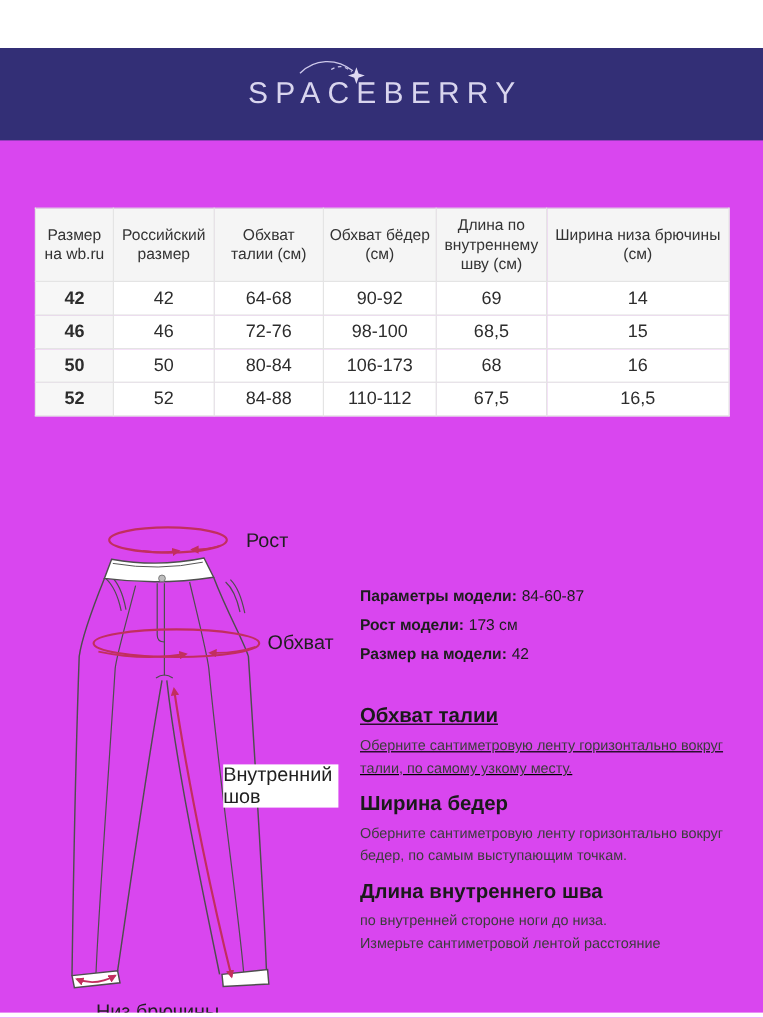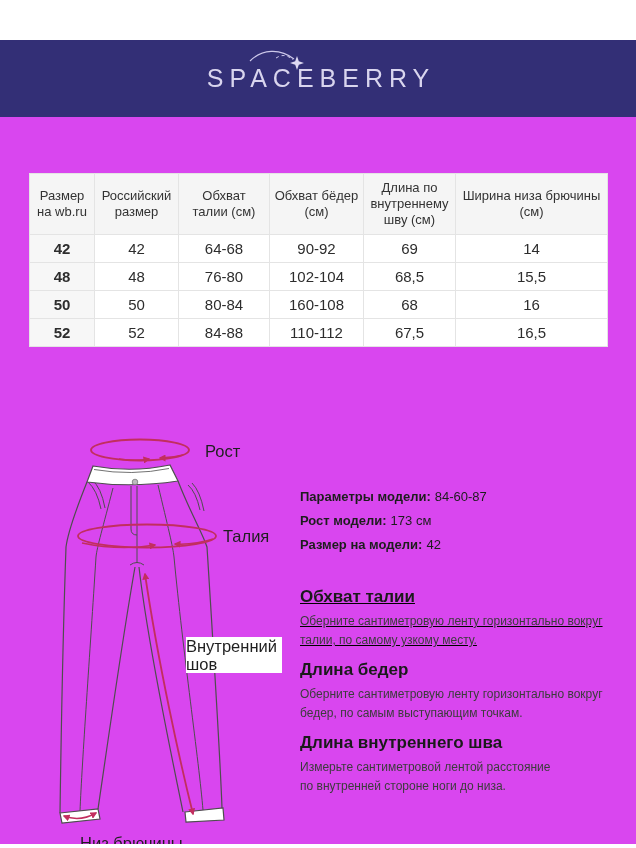--- a/index.html
+++ b/index.html
@@ -95,32 +95,32 @@
     <tbody>
       <tr>
         <td class="rowhead">42</td>
         <td>42</td>
         <td>64-68</td>
         <td>90-92</td>
         <td>69</td>
         <td>14</td>
       </tr>
       <tr>
-        <td class="rowhead">48</td>
-        <td>48</td>
-        <td>76-80</td>
-        <td>102-104</td>
+        <td class="rowhead">46</td>
+        <td>46</td>
+        <td>72-76</td>
+        <td>98-100</td>
         <td>68,5</td>
-        <td>15,5</td>
+        <td>15</td>
       </tr>
       <tr>
         <td class="rowhead">50</td>
         <td>50</td>
         <td>80-84</td>
-        <td>160-108</td>
+        <td>106-173</td>
         <td>68</td>
         <td>16</td>
       </tr>
       <tr>
         <td class="rowhead">52</td>
         <td>52</td>
         <td>84-88</td>
         <td>110-112</td>
         <td>67,5</td>
         <td>16,5</td>
@@ -173,21 +173,21 @@
       <path d="M 67,111 Q 105,119 140,113" stroke-width="1.5" marker-end="url(#pk)"></path>
       <path d="M 198,107 Q 180,113 160,112" stroke-width="1.5" marker-end="url(#pk)"></path>
 
       <path d="M 130,142 C 143,230 165,330 178,382" stroke-width="1.8" marker-start="url(#pk)" marker-end="url(#pk)"></path>
 
       <path d="M 49,384 Q 65,390 81,381" stroke-width="1.5" marker-start="url(#pk)" marker-end="url(#pk)"></path>
     </g>
   </svg>
 
   <div class="dlabel waist">Рост</div>
-  <div class="dlabel hips">Талия</div>
+  <div class="dlabel hips">Обхват</div>
   <div class="dlabel inseam">Внутренний шов</div>
   <div class="dlabel hem">Низ брючины</div>
 
   <div class="model-info">
     <div class="model-line">
       <span class="lbl">Параметры модели:</span><span class="val">84-60-87</span>
     </div>
     <div class="model-line">
       <span class="lbl">Рост модели:</span><span class="val">173 см</span>
     </div>
@@ -195,23 +195,23 @@
       <span class="lbl">Размер на модели:</span><span class="val">42</span>
     </div>
   </div>
 
   <div class="guide g1">
     <div class="guide-title">Обхват талии</div>
     <div class="guide-line">Оберните сантиметровую ленту горизонтально вокруг</div>
     <div class="guide-line">талии, по самому узкому месту.</div>
   </div>
   <div class="guide g2">
-    <div class="guide-title">Длина бедер</div>
+    <div class="guide-title">Ширина бедер</div>
     <div class="guide-line">Оберните сантиметровую ленту горизонтально вокруг</div>
     <div class="guide-line">бедер, по самым выступающим точкам.</div>
   </div>
   <div class="guide g3">
     <div class="guide-title">Длина внутреннего шва</div>
+    <div class="guide-line">по внутренней стороне ноги до низа.</div>
     <div class="guide-line">Измерьте сантиметровой лентой расстояние</div>
-    <div class="guide-line">по внутренней стороне ноги до низа.</div>
   </div>
 
 </div>
 
 </body></html>

